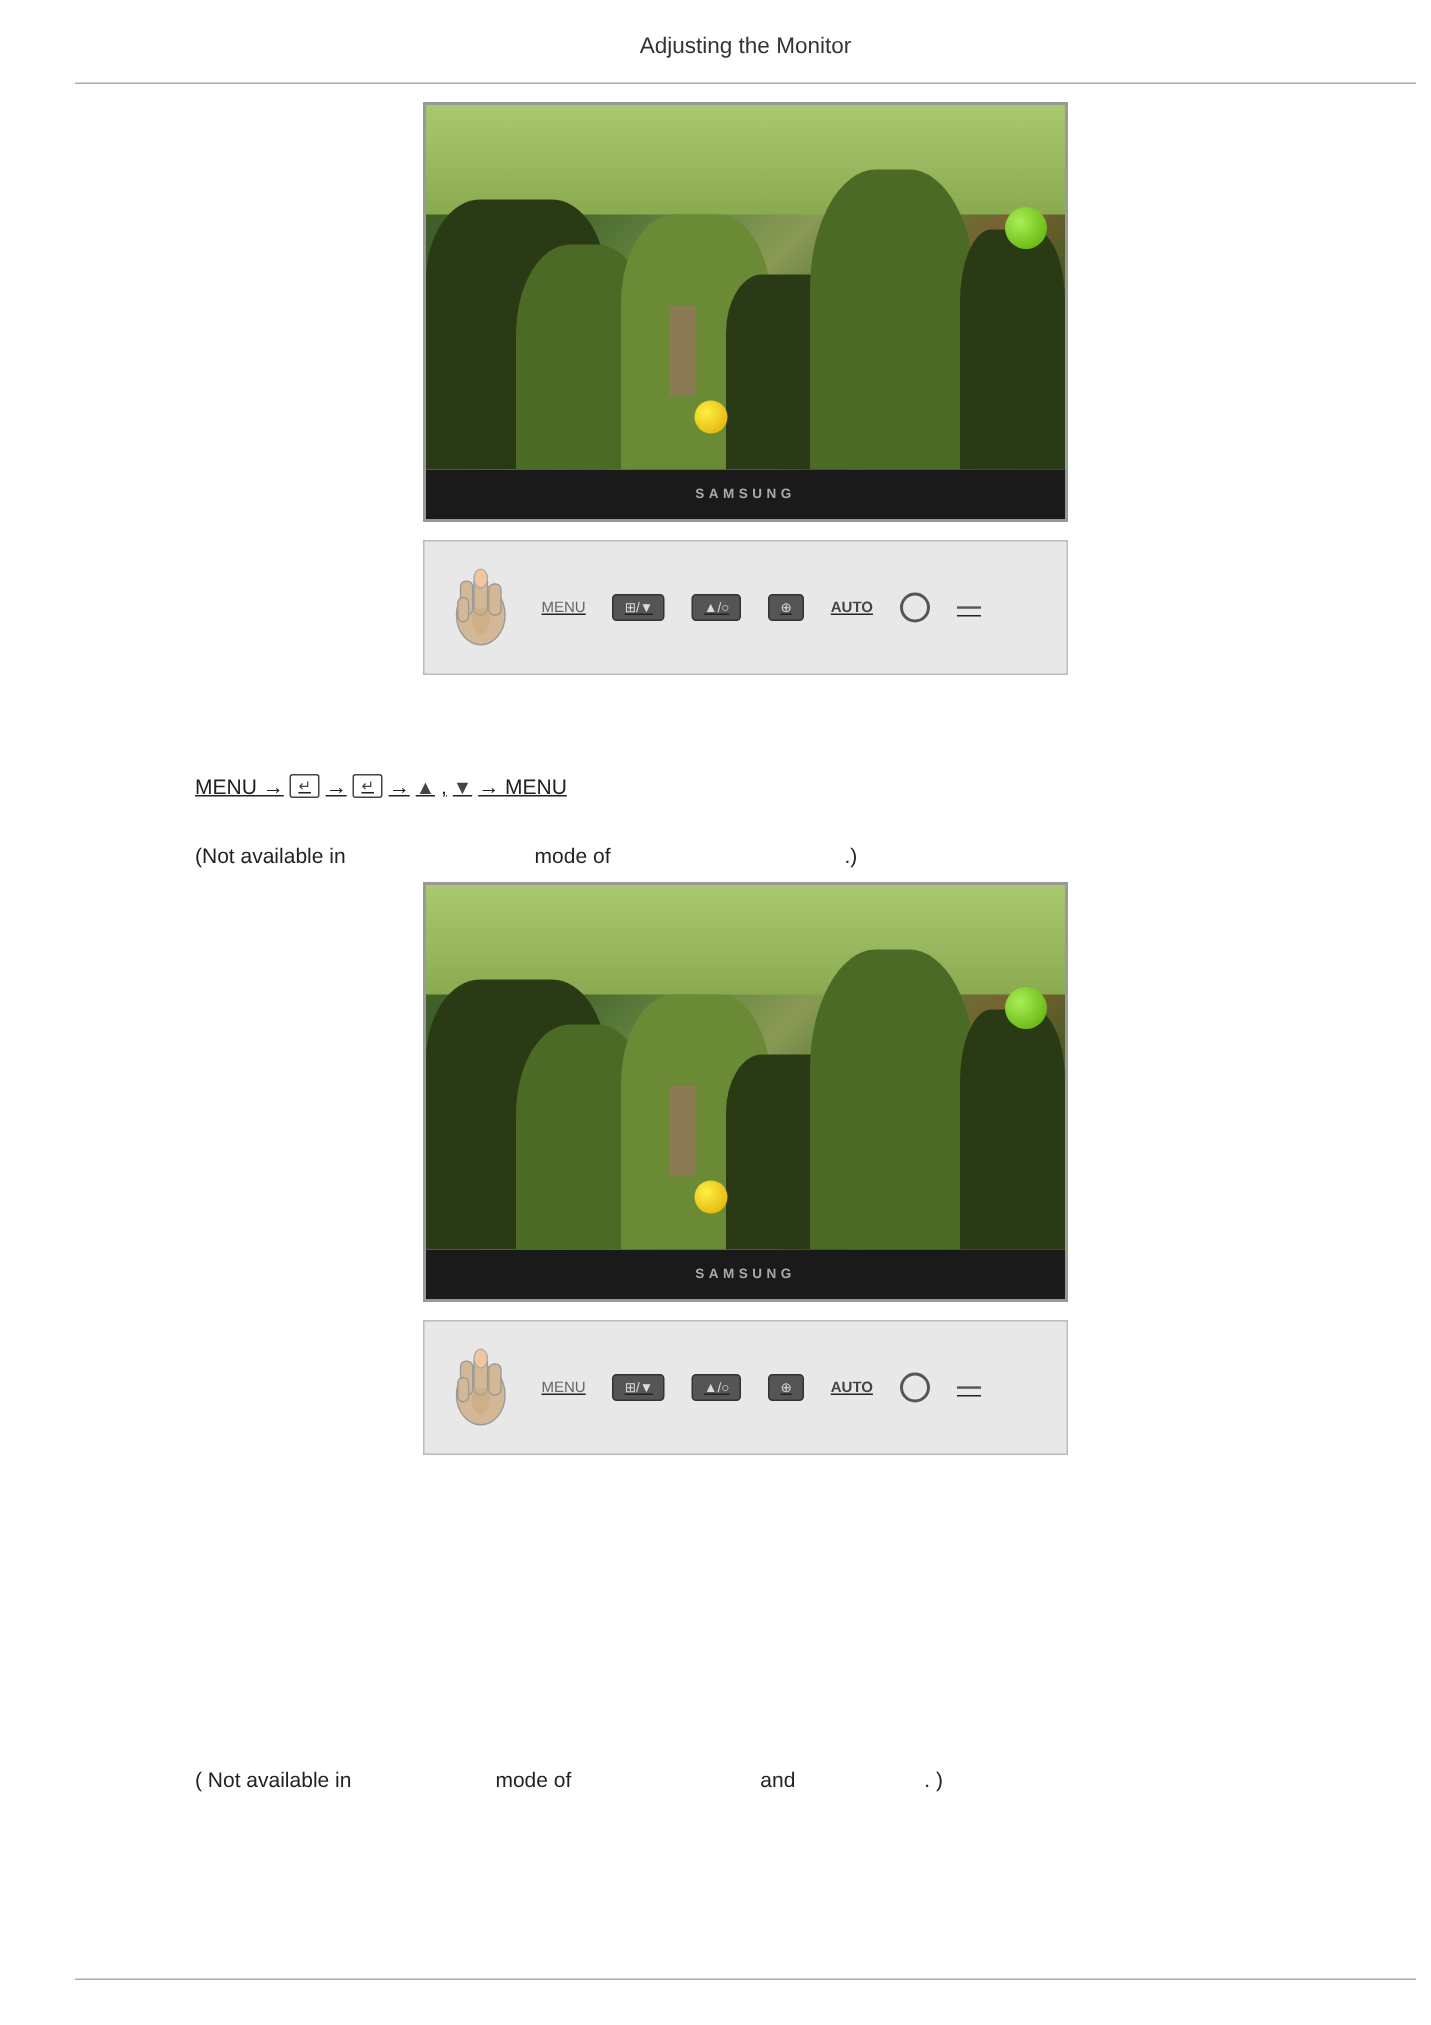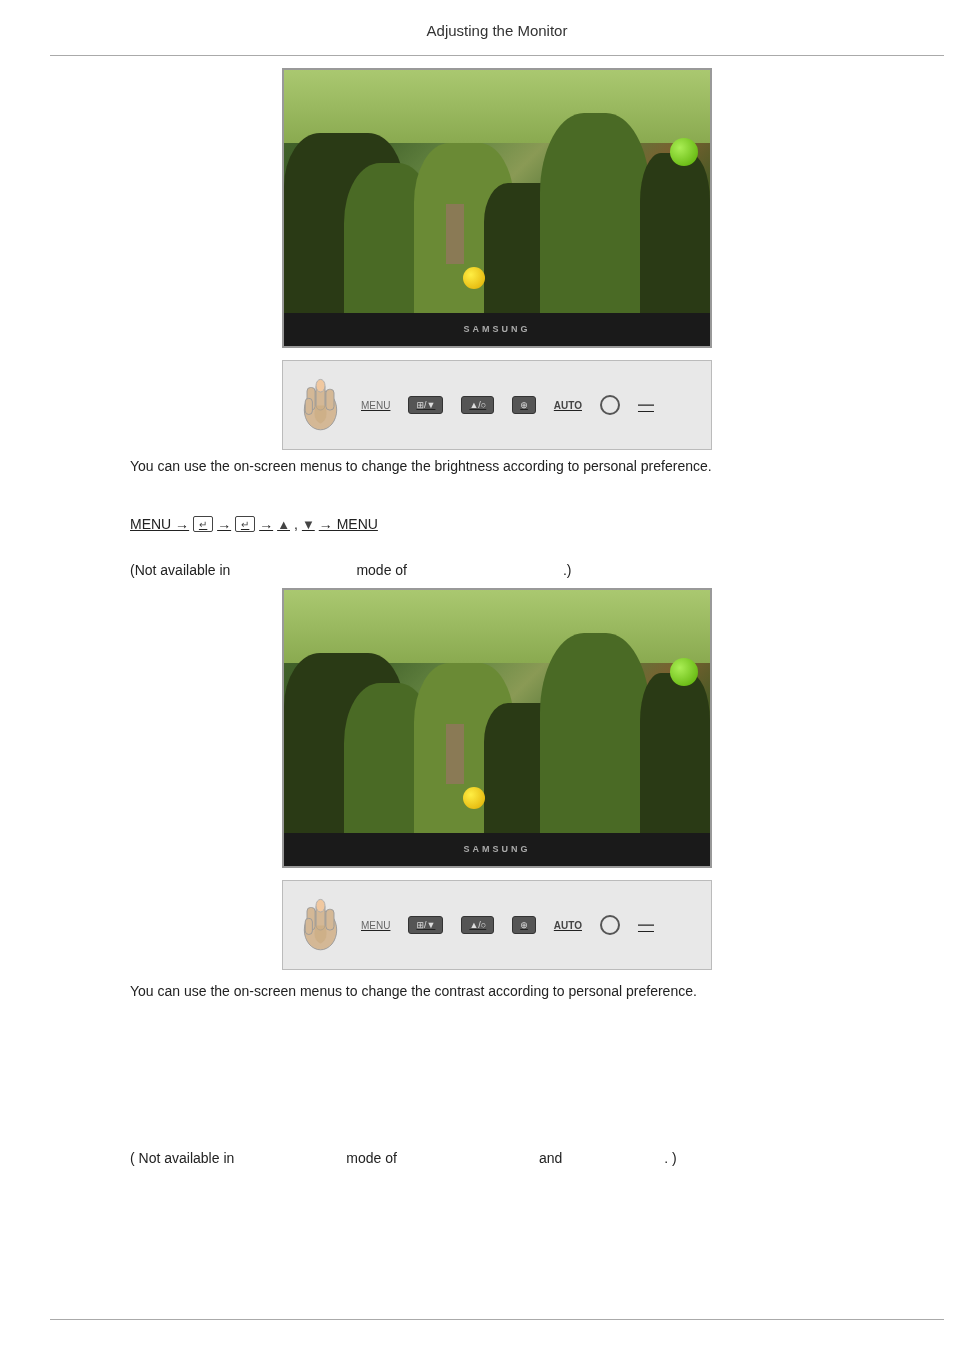--- a/index.html
+++ b/index.html
@@ -248,26 +248,26 @@
       position: absolute;
       top: 980px;
       left: 110px;
       right: 60px;
       font-size: 14px;
       line-height: 1.6;
     }
 
     .not-avail-line2 {
       position: absolute;
-      top: 1150px;
+      top: 1178px;
       left: 110px;
       font-size: 14px;
       display: flex;
       align-items: flex-start;
-      gap: 22px;
+      gap: 6px;
     }
 
     
     .icon-enter {
       display: inline-flex;
       align-items: center;
       justify-content: center;
       width: 20px;
       height: 16px;
       border: 1.5px solid #444;
@@ -335,23 +335,20 @@
         <div class="ctrl-btn">⊞/▼</div>
         <div class="ctrl-btn">▲/○</div>
         <div class="ctrl-btn">⊕</div>
         <span class="ctrl-label">AUTO</span>
         <span class="ctrl-icon-circle"></span>
         <span class="ctrl-minus">—</span>
       </div>
     </div>
   </div>
 
-  <div class="desc-text1">
-    <span>You can use the on-screen menus to change the brightness according to personal preference.</span>
-  </div>
 
   <div class="menu-nav-line">
     <span>MENU →</span>
     <span class="icon-enter">↵</span>
     <span>→</span>
     <span class="icon-enter">↵</span>
     <span>→</span>
     <span class="arrow-up-down">▲</span>
     <span>,</span>
     <span class="arrow-up-down">▼</span>
@@ -402,23 +399,20 @@
         <div class="ctrl-btn">⊞/▼</div>
         <div class="ctrl-btn">▲/○</div>
         <div class="ctrl-btn">⊕</div>
         <span class="ctrl-label">AUTO</span>
         <span class="ctrl-icon-circle"></span>
         <span class="ctrl-minus">—</span>
       </div>
     </div>
   </div>
 
-  <div class="desc-text2">
-    <span>You can use the on-screen menus to change the contrast according to personal preference.</span>
-  </div>
 
   <div class="not-avail-line2">
     <span>( Not available in</span>
     <span style="margin-left: 90px;">mode of</span>
     <span style="margin-left: 120px;">and</span>
     <span style="margin-left: 80px;">. )</span>
   </div>
 
   <hr class="bottom-rule">
 

